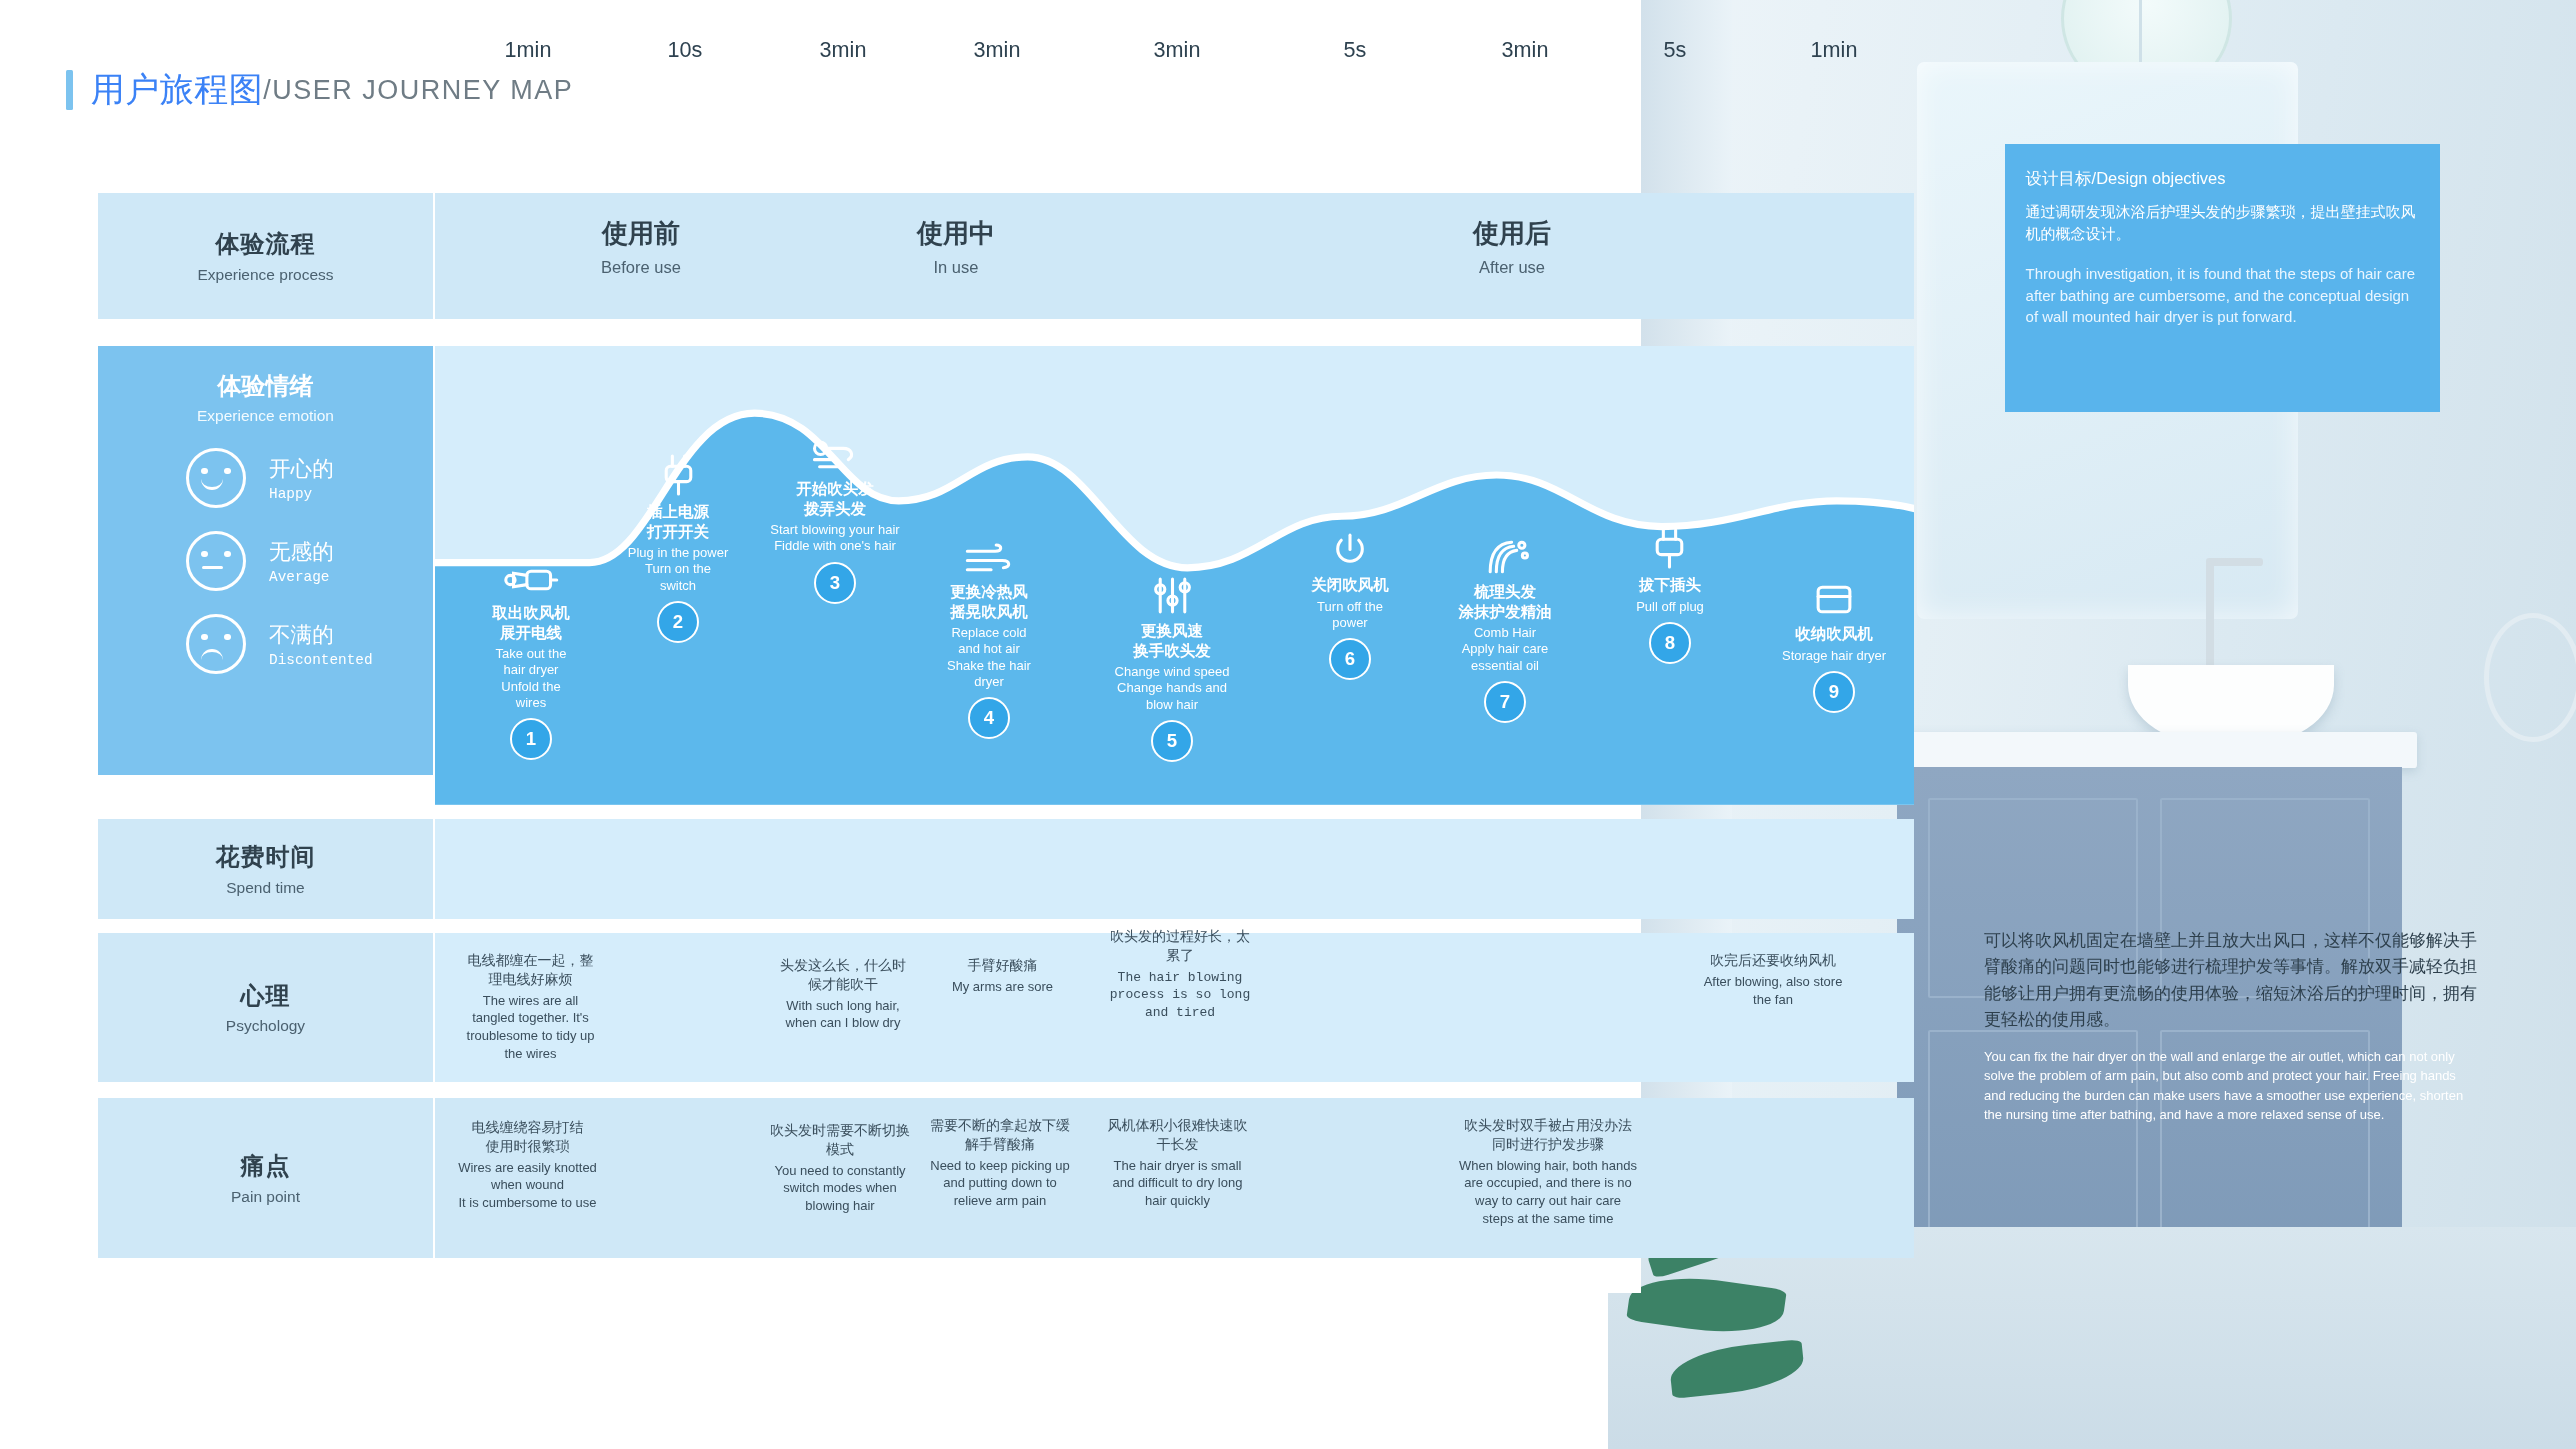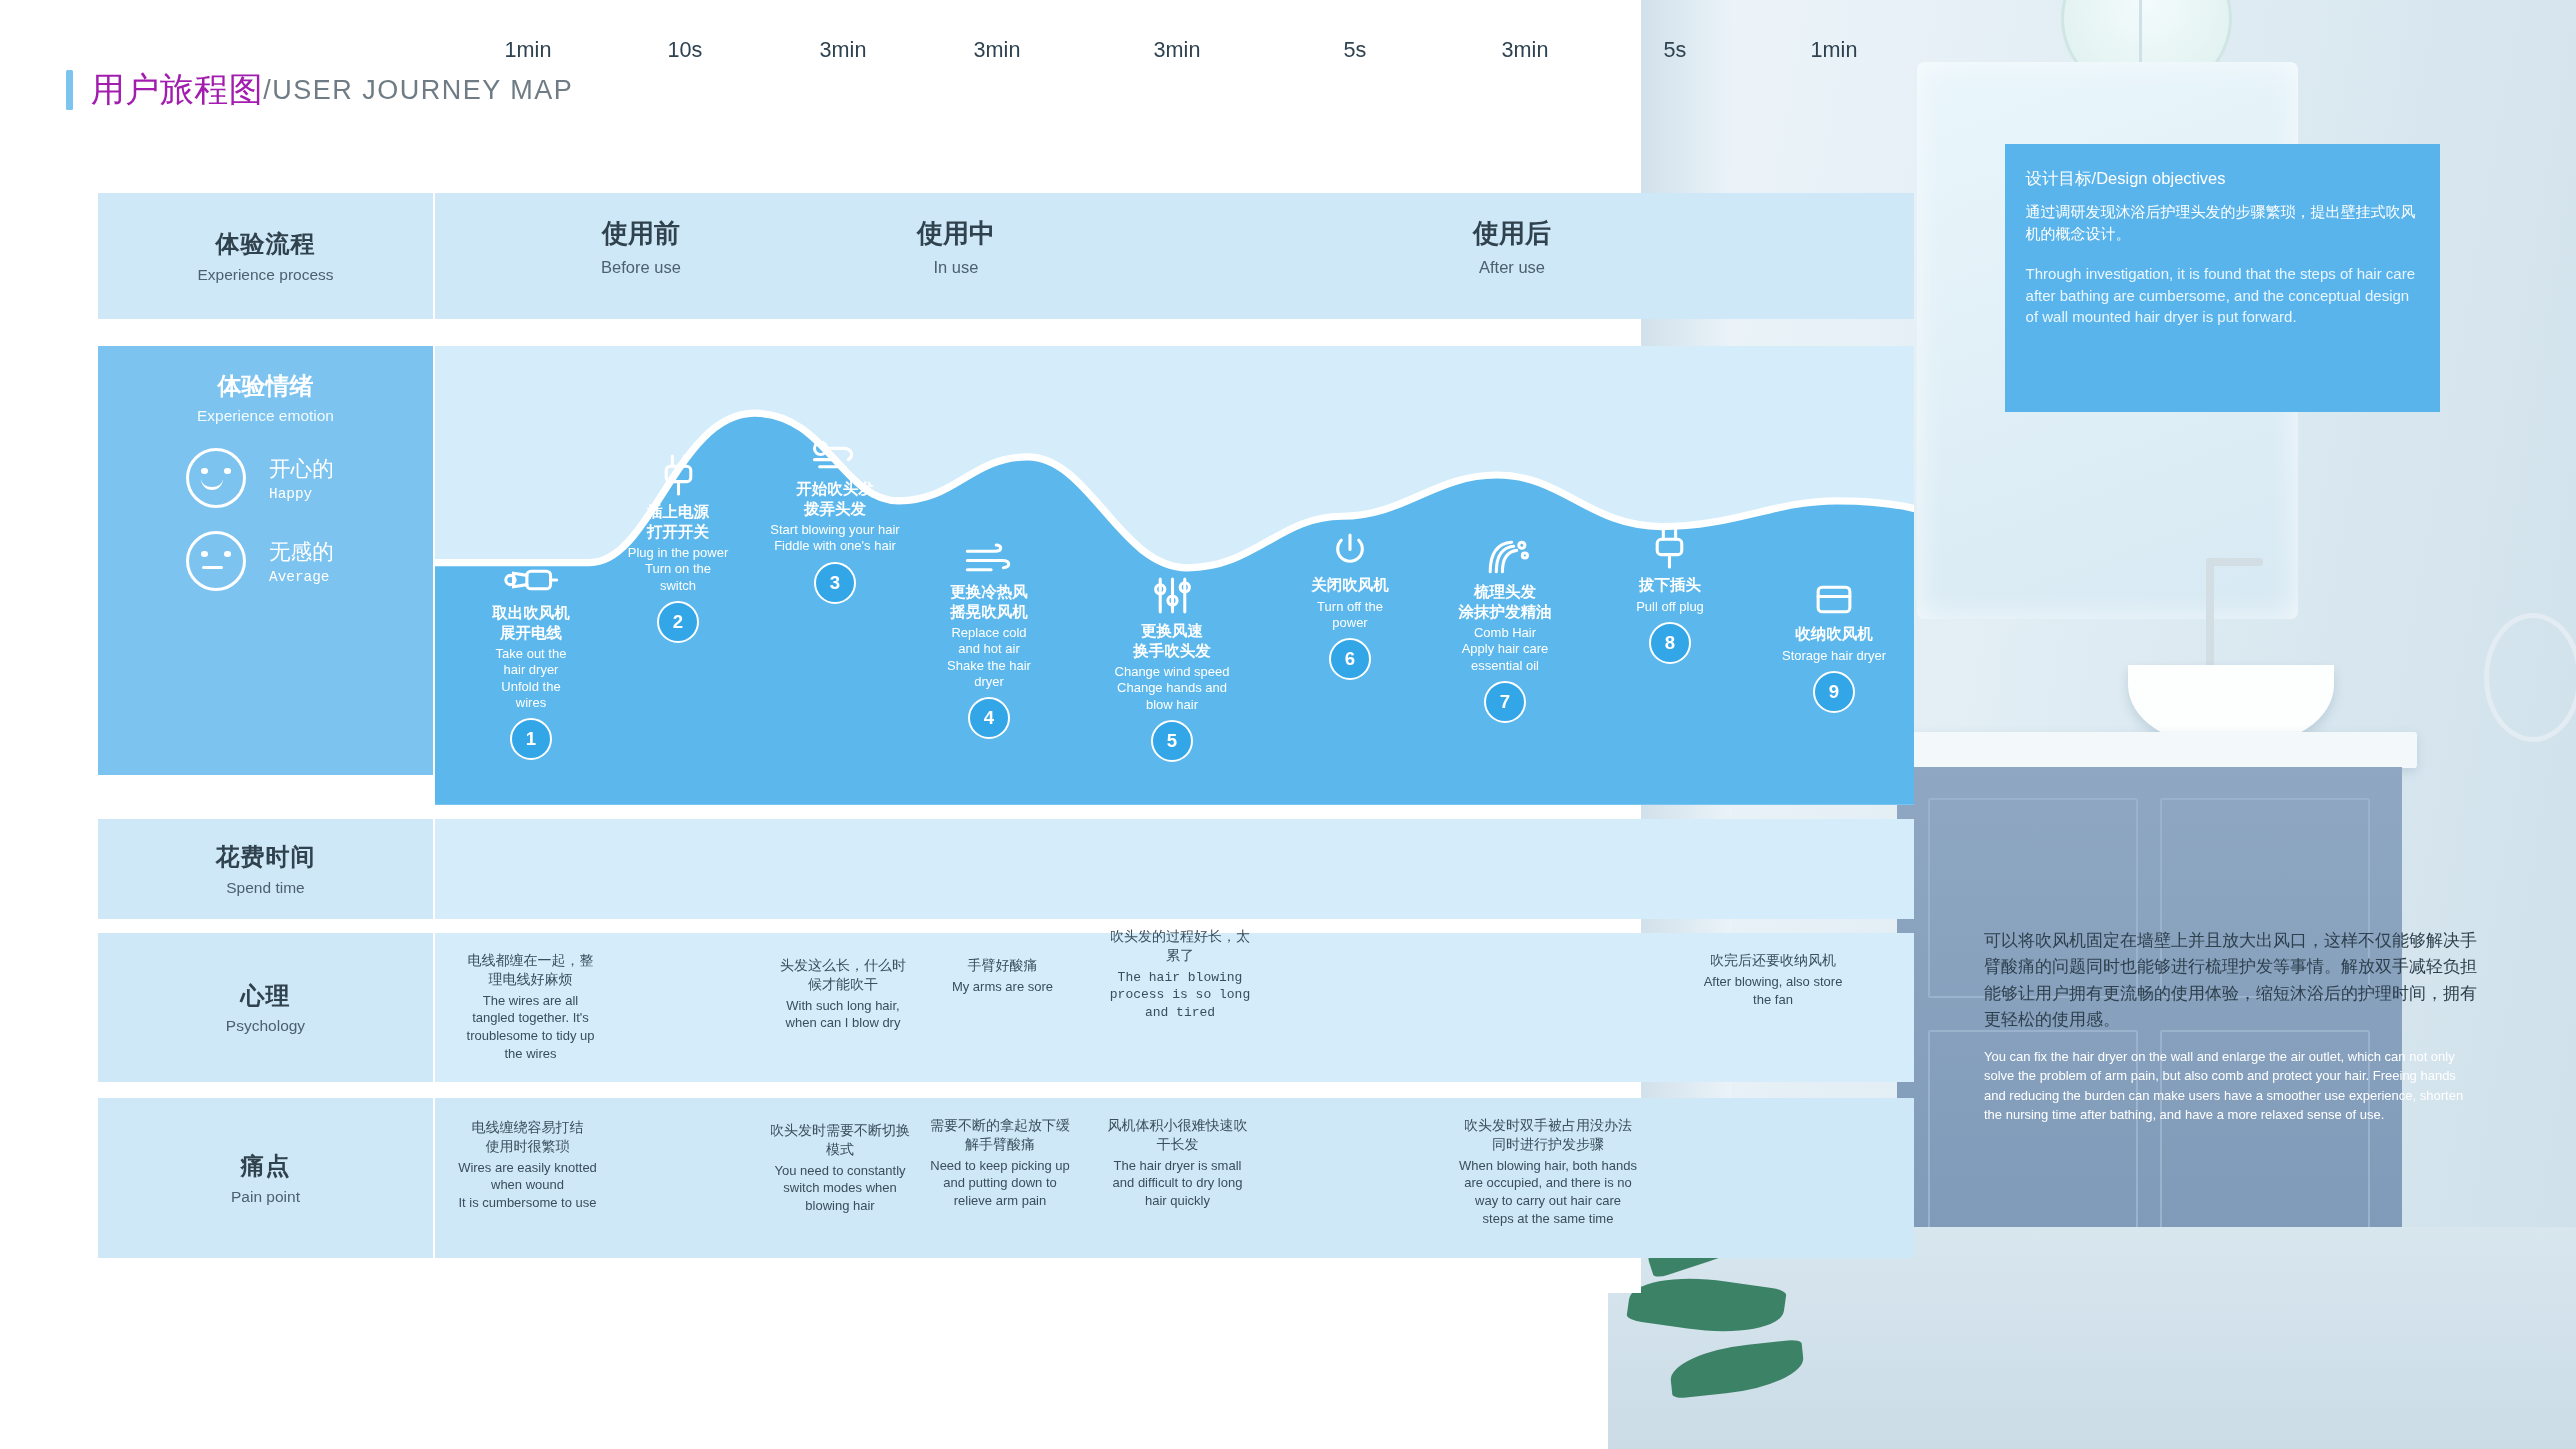--- a/index.html
+++ b/index.html
@@ -43,21 +43,21 @@
     border:5.2px solid #e2ecf2;border-radius:50%;}
   #photo .floor{position:absolute;left:0;bottom:0;width:100%;height:222px;
     background:linear-gradient(180deg,#d8e6ee,#cbdce7);}
   #photo .plant{position:absolute;left:15.5px;bottom:31px;width:216px;height:268px;}
   #photo .leaf{position:absolute;background:#2f7a5a;border-radius:60% 10% 60% 10%;opacity:.92;}
   
   #whitepanel{position:absolute;left:0;top:0;width:1641px;height:1293px;background:#ffffff;}
   
   .title-wrap{position:absolute;left:66px;top:67px;display:flex;align-items:center;}
   .title-bar{width:7.2px;height:40px;background:#7cc3ef;border-radius:1.5px;margin-right:17.5px;}
-  .title-cn{font-size:34px;color:#a21caf;letter-spacing:0.5px;}
+  .title-cn{font-size:34px;color:#3b82f6;letter-spacing:0.5px;}
   .title-en{font-size:27px;color:#6f7c85;letter-spacing:1.5px;}
   
   .lbl{position:absolute;background:#cfe8f7;display:flex;flex-direction:column;
        align-items:center;justify-content:center;}
   .lbl .cn{font-size:24px;color:#30424e;font-weight:bold;letter-spacing:1px;}
   .lbl .en{font-size:15.5px;color:#4b6170;margin-top:5.2px;}
   .band{position:absolute;background:#cfe8f7;}
   
   #emoLabel{position:absolute;left:98px;top:346px;width:335px;height:429px;background:#7cc3ef;}
   #emoLabel .hd{padding-top:24px;text-align:center;}
@@ -180,20 +180,31 @@
       <span class="eye l"></span>
         <span class="eye r"></span>
         <span class="mouth-flat"></span>
     </div>
     <div class="emoTxt">
       <div class="cn">无感的</div>
       <div class="en">Average</div>
     </div>
   </div>
 
+  <div class="emoRow">
+    <div class="face">
+      <span class="eye l"></span>
+        <span class="eye r"></span>
+        <span class="mouth-sad"></span>
+    </div>
+    <div class="emoTxt">
+      <div class="cn">不满的</div>
+      <div class="en">Discontented</div>
+    </div>
+  </div>
 </div>
 
 <div id="waveArea">
   <svg width="1479" height="459" viewBox="0 0 2870 890">
     <path d="M0,420 C130,420 210,420 300,420 C420,420 470,130 620,130
              C760,130 790,300 900,300 C1010,300 1040,215 1150,215
              C1270,215 1330,430 1460,430 C1590,430 1640,330 1760,330
              C1880,330 1940,250 2060,250 C2190,250 2240,350 2380,350
              C2520,350 2600,300 2720,300 C2800,300 2850,310 2870,315
              L2870,890 L0,890 Z" fill="#5cb8ec"></path>

